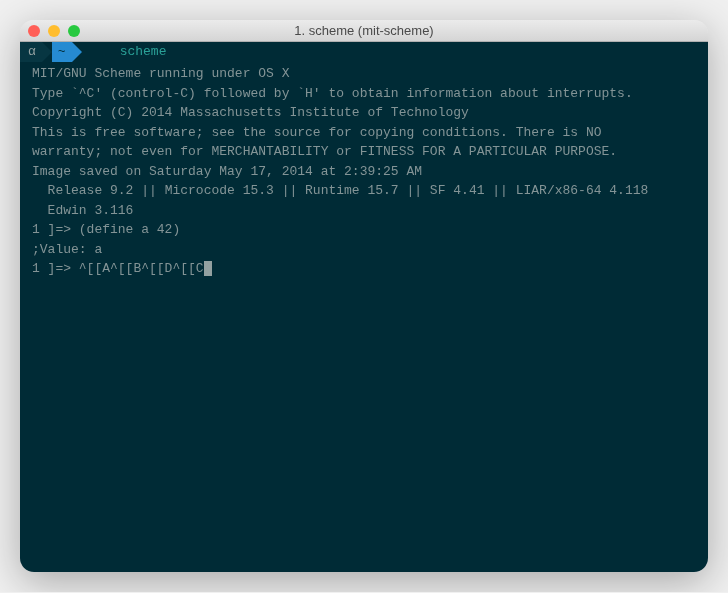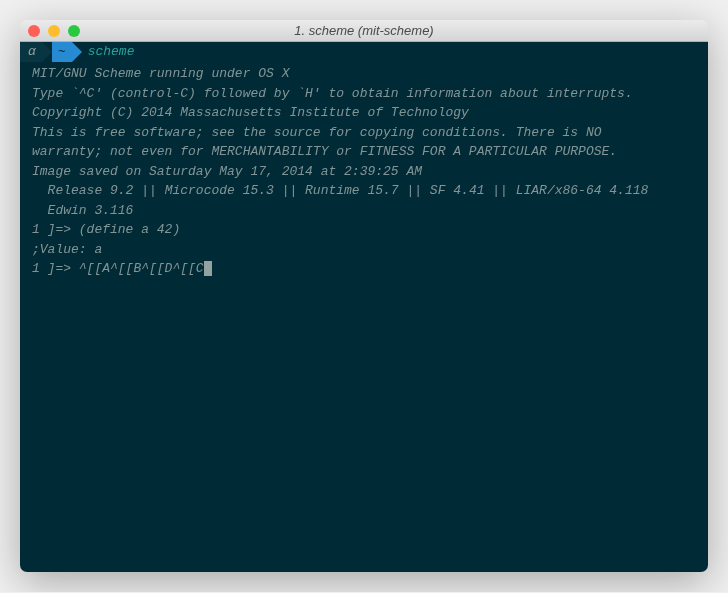--- a/index.html
+++ b/index.html
@@ -11,24 +11,23 @@
       background: #f0f0f0;
       font-family: -apple-system, BlinkMacSystemFont, sans-serif;
       display: flex;
       justify-content: center;
       align-items: flex-start;
       padding: 20px;
     }
     .window {
       width: 688px;
       background: #e8e8e8;
-      border-radius: 7px;
+      border-radius: 14px;
       box-shadow: 0 10px 40px rgba(0,0,0,0.3);
       overflow: hidden;
-      font-style: italic;
     }
     .titlebar {
       height: 22px;
       background: linear-gradient(to bottom, #ebebeb, #d5d5d5);
       border-bottom: 1px solid #b0b0b0;
       display: flex;
       align-items: center;
       padding: 0 8px;
       position: relative;
     }
@@ -92,20 +91,21 @@
     }
     .arr-alpha {
       border-left: 10px solid #073642;
     }
     .arr-tilde {
       border-left: 10px solid #268bd2;
     }
     .prompt-cmd {
       color: #2aa198;
       padding-left: 6px;
+      margin-left: 32px;
     }
     .terminal-content {
       padding: 2px 6px;
       white-space: pre-wrap;
       word-wrap: break-word;
       margin-left: 6px;
     }
     .term-line {
       color: #839496;
     }

